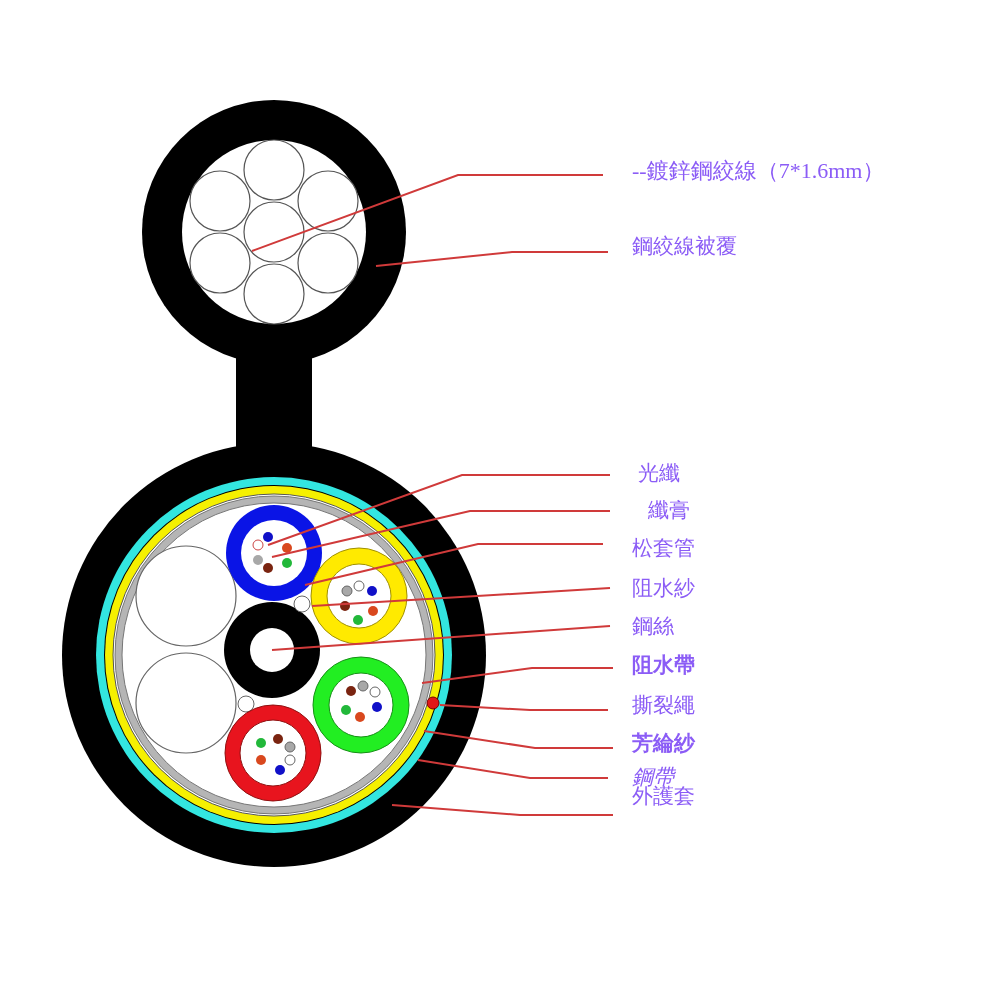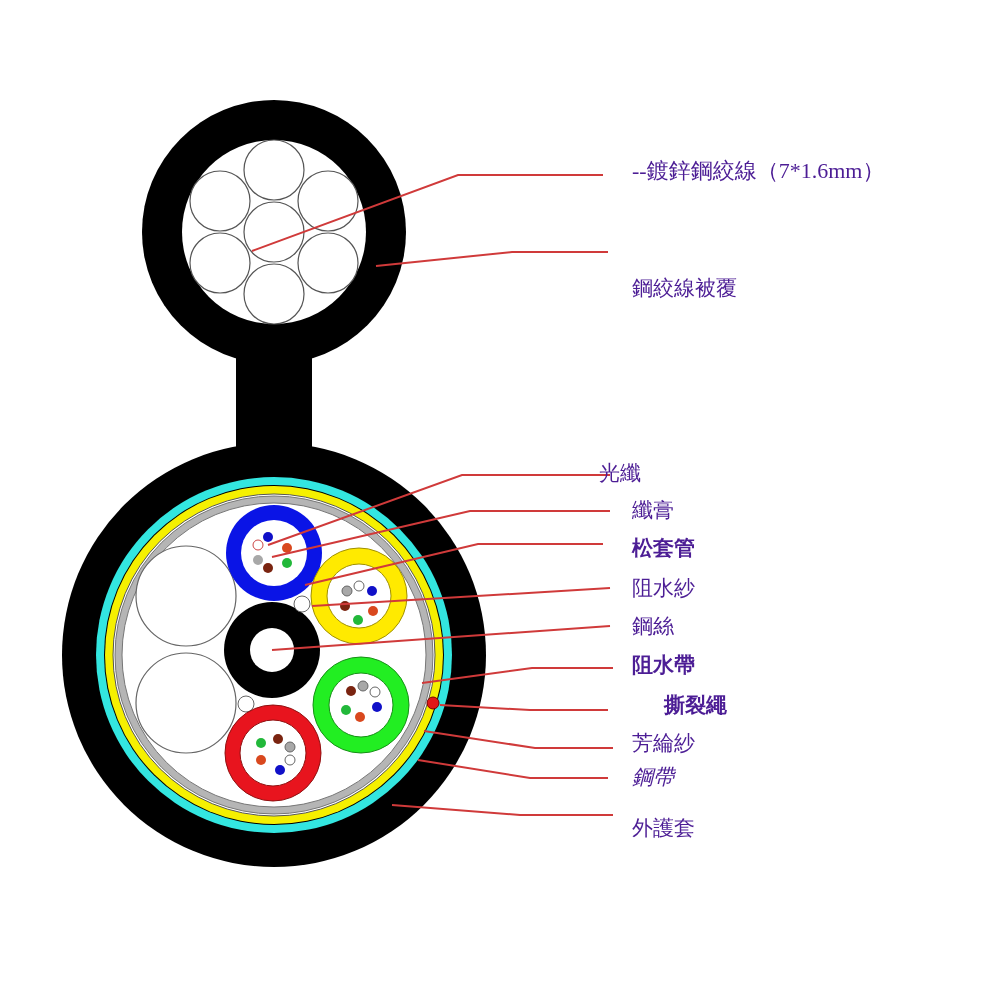--- a/index.html
+++ b/index.html
@@ -1,19 +1,19 @@
 <!DOCTYPE html>
 <html><head>
 <meta charset="utf-8">
 <style>
   html, body { margin: 0; padding: 0; background: #ffffff; }
   body { width: 1000px; height: 1000px; position: relative; overflow: hidden;
          font-family: "DejaVu Serif", "Liberation Serif", serif; }
   #stage { position: absolute; left: 0; top: 0; width: 1000px; height: 1000px; }
-  .label { position: absolute; font-size: 21px; color: #4c1d95; white-space: nowrap;
+  .label { position: absolute; font-size: 21px; color: #8b5cf6; white-space: nowrap;
            font-family: "DejaVu Sans", "Liberation Sans", sans-serif; line-height: 1; }
   .label.title { font-family: "Liberation Serif", "DejaVu Serif", serif; font-size: 22px; }
 </style>
 </head>
 <body>
 
 <svg id="stage" viewBox="0 0 1000 1000" xmlns="http://www.w3.org/2000/svg">
 
   <g>
     <circle cx="274" cy="232" r="132" fill="#000"></circle>
@@ -105,23 +105,23 @@
     <polyline points="272,650 610,626"></polyline>
     <polyline points="422,683 532,668 613,668"></polyline>
     <polyline points="440,705 530,710 608,710"></polyline>
     <polyline points="424,731 535,748 613,748"></polyline>
     <polyline points="418,760 530,778 608,778"></polyline>
     <polyline points="392,805 520,815 613,815"></polyline>
   </g>
 </svg>
 
 <div class="label title" style="left:632px; top:160px;">--鍍鋅鋼絞線（7*1.6mm）</div>
-<div class="label" style="left:632px; top:236px;margin-top:42px;">鋼絞線被覆</div>
-<div class="label" style="left:599px; top:463px;text-align:right;">光纖</div>
-<div class="label" style="left:632px; top:500px;text-align:right;">纖膏</div>
-<div class="label" style="left:632px; top:538px;font-weight:bold;">松套管</div>
+<div class="label" style="left:632px; top:236px;">鋼絞線被覆</div>
+<div class="label" style="left:638px; top:463px;text-align:right;">光纖</div>
+<div class="label" style="left:648px; top:500px;text-align:right;">纖膏</div>
+<div class="label" style="left:632px; top:538px;">松套管</div>
 <div class="label" style="left:632px; top:578px;font-family:Liberation Serif, serif;">阻水紗</div>
 <div class="label" style="left:632px; top:616px;font-family:Liberation Serif, serif;">鋼絲</div>
 <div class="label" style="left:632px; top:655px;font-weight:bold;">阻水帶</div>
-<div class="label" style="left:664px; top:695px;font-weight:bold;">撕裂繩</div>
-<div class="label" style="left:632px; top:733px;">芳綸紗</div>
+<div class="label" style="left:632px; top:695px;">撕裂繩</div>
+<div class="label" style="left:632px; top:733px;font-weight:bold;">芳綸紗</div>
 <div class="label" style="left:632px; top:767px;font-style:italic;">鋼帶</div>
-<div class="label" style="left:632px; top:818px;font-family:Liberation Serif, serif;">外護套</div>
+<div class="label" style="left:632px; top:786px;font-family:Liberation Serif, serif;">外護套</div>
 
 </body></html>

